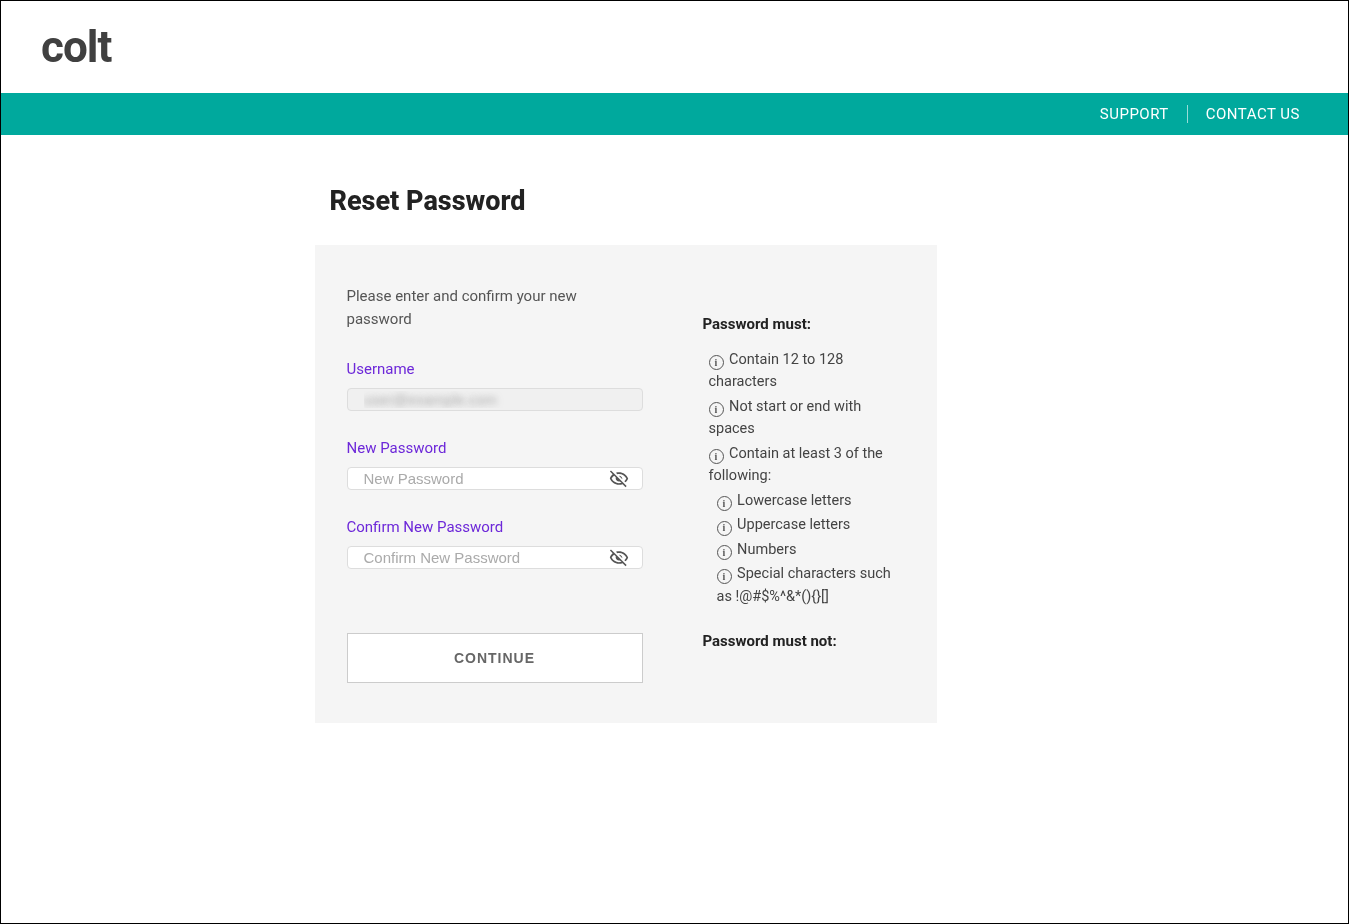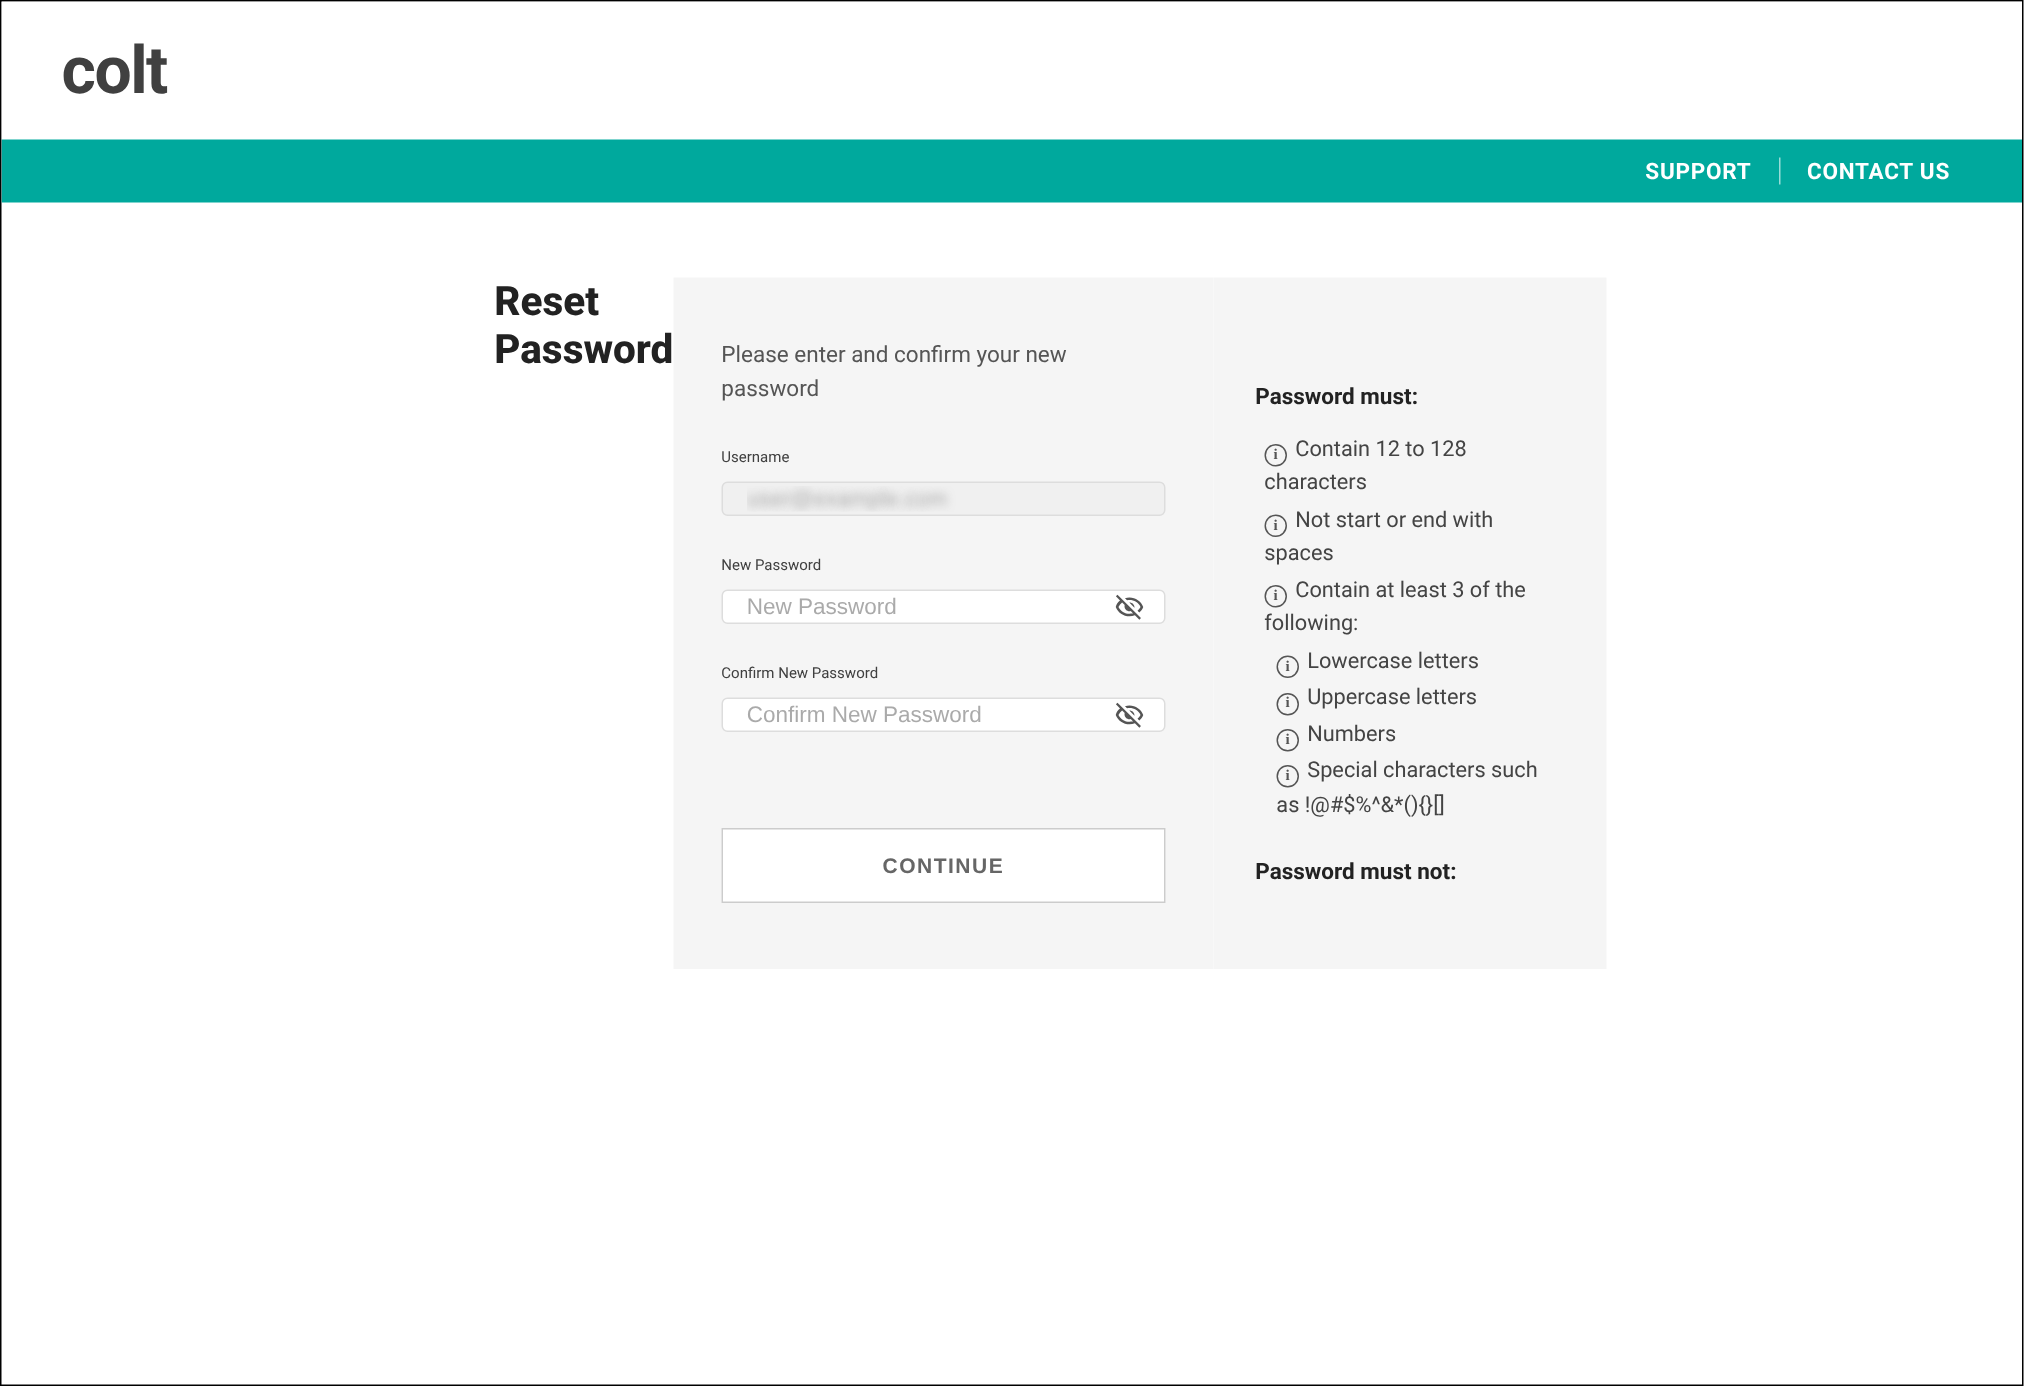--- a/index.html
+++ b/index.html
@@ -33,21 +33,21 @@
     .nav-bar {
       background: #00a99d;
       padding: 12px 30px;
       display: flex;
       justify-content: flex-end;
       align-items: center;
     }
     
     .nav-link {
       color: #fff;
-      font-weight: 700;
+      font-weight: 400;
       font-size: 15px;
       letter-spacing: 0.5px;
       text-decoration: none;
       padding: 0 18px;
       cursor: pointer;
     }
     
     .nav-divider {
       width: 1px;
       height: 18px;
@@ -56,20 +56,21 @@
     
     .content {
       padding: 50px 0 0 0;
       display: flex;
       justify-content: center;
     }
     
     .content-inner {
       width: 720px;
       display: flex;
+      flex-direction: column;
     }
     
     .page-title {
       font-size: 27px;
       font-weight: 800;
       color: #222;
       margin-bottom: 28px;
       margin-left: 15px;
     }
     
@@ -89,22 +90,22 @@
       line-height: 1.5;
       margin-bottom: 30px;
     }
     
     .field-group {
       margin-bottom: 28px;
     }
     
     .field-label {
       display: block;
-      font-size: 10px;
-      color: #404040;
+      font-size: 15px;
+      color: #6d28d9;
       margin-bottom: 10px;
     }
     
     .input-wrap {
       position: relative;
     }
     
     .text-input {
       width: 100%;
       padding: 2px 16px;

